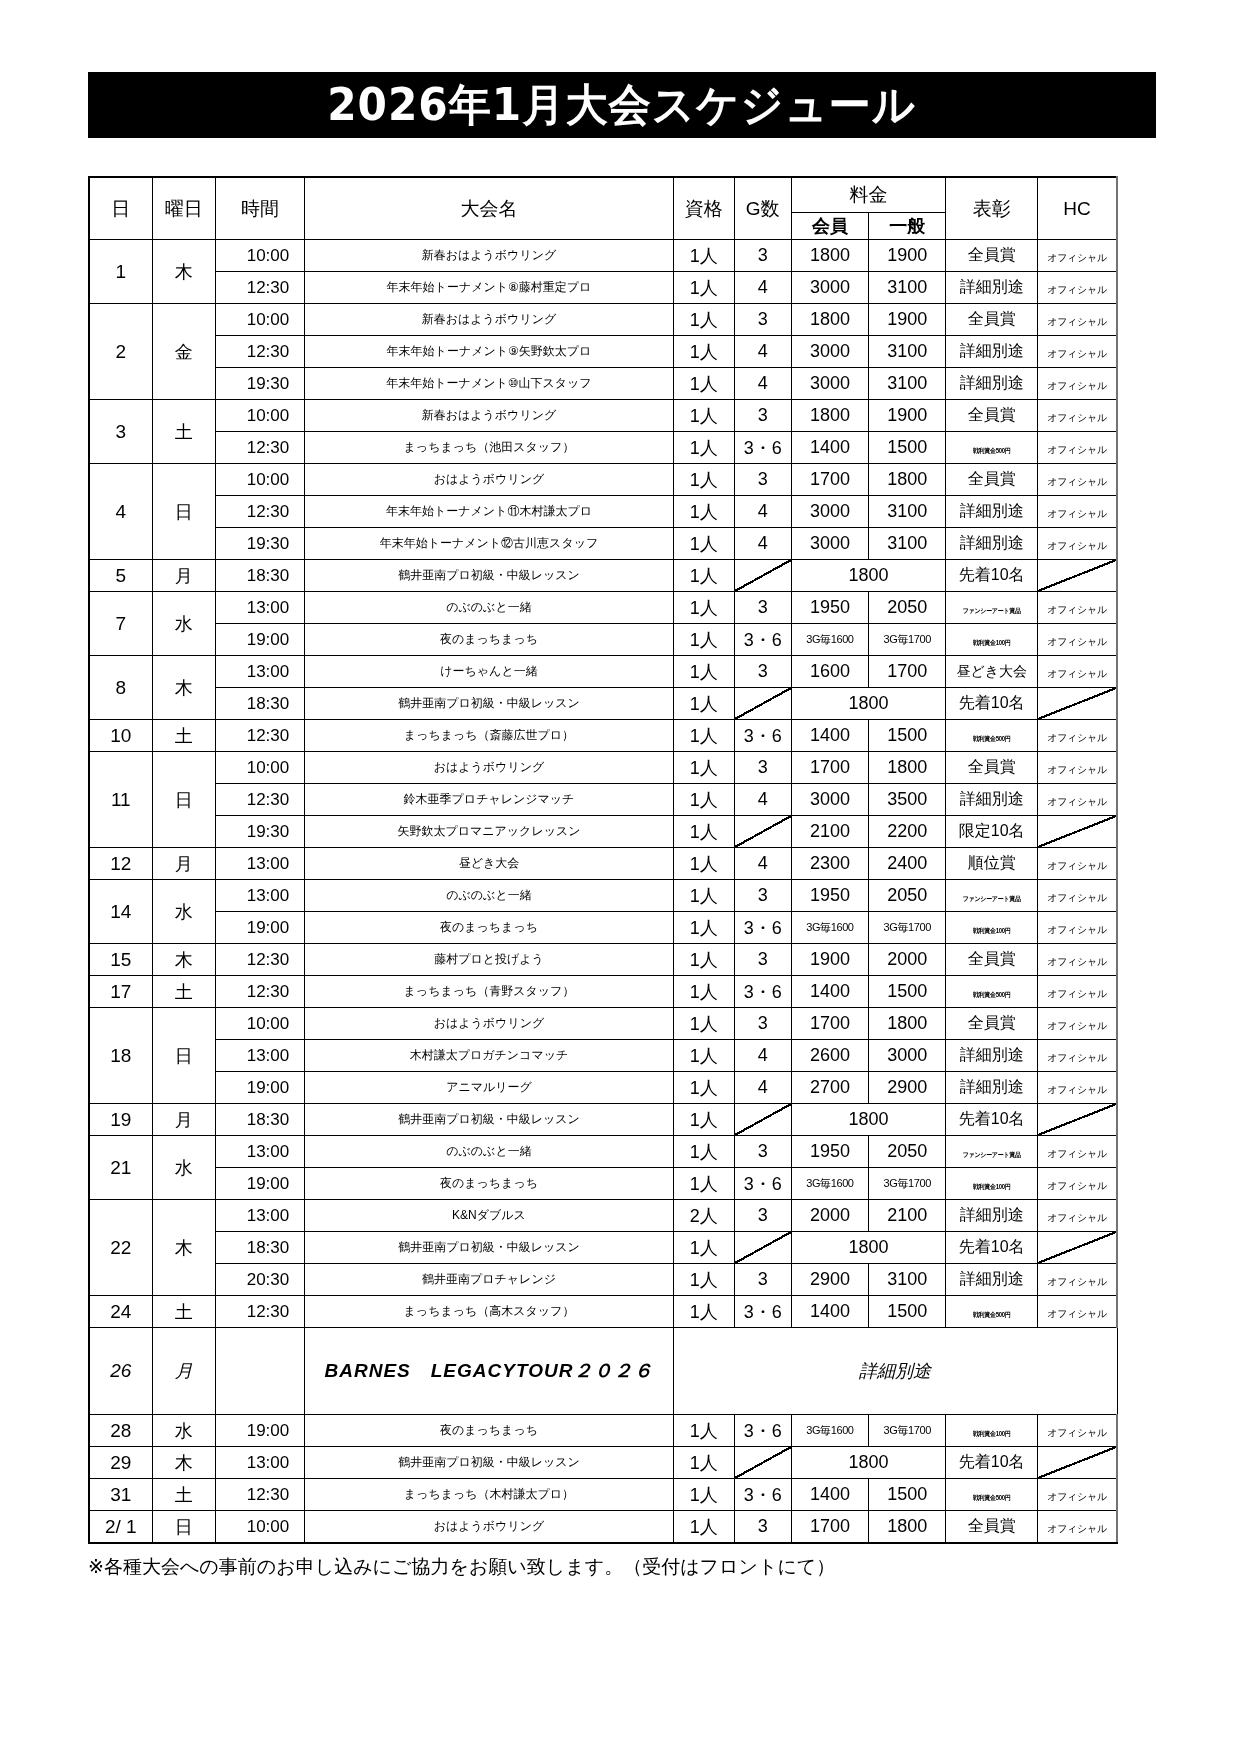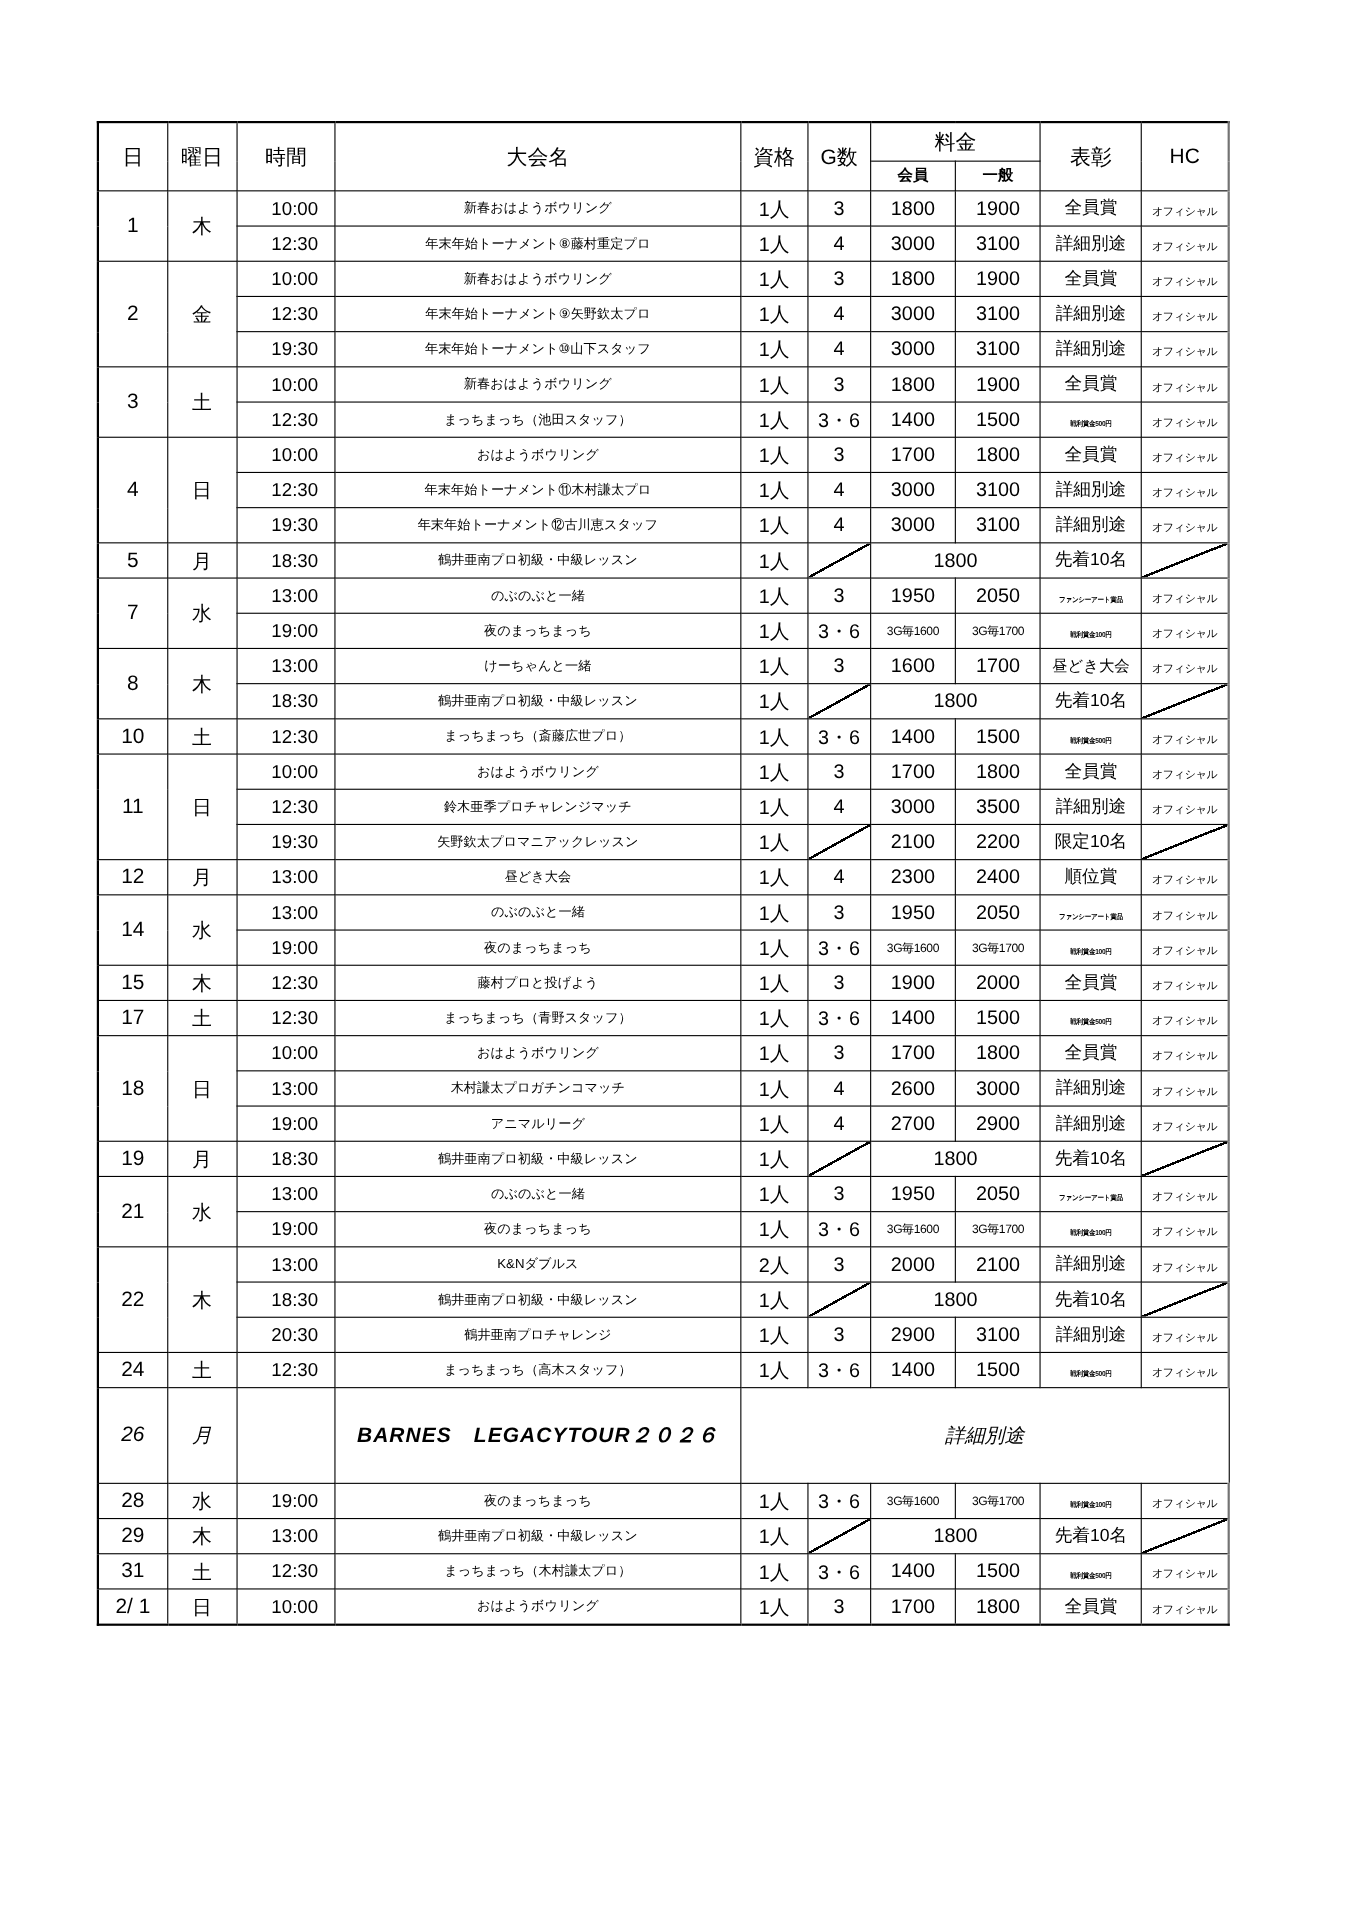--- a/index.html
+++ b/index.html
@@ -58,21 +58,21 @@
     height:31px;
     overflow:hidden;
     white-space:nowrap;
     font-weight:normal;
   }
   thead th{
     font-size:19px;
     height:34px;
   }
   .sub-head{
-    font-size:14px;
+    font-size:18px;
     font-weight:bold;
     height:26px;
   }
 
   .tname{font-size:12px;}
   .tname.en{font-weight:bold;letter-spacing:1px;font-size:19px;}
   .tnum{font-size:18px;}
   .ttime{font-size:17px;padding-left:16px;}
   .tday{font-size:19px;}
   .tdow{font-size:18px;}
@@ -121,20 +121,23 @@
     margin-top:10px;
     font-size:19px;
     letter-spacing:0px;
   }
 </style>
 </head>
 <body>
 
 <div class="page">
 
+  <div class="banner">
+    <div class="banner-text">2026年1月大会スケジュール</div>
+  </div>
 
   <table>
     <colgroup>
       <col class="c-day">
         <col class="c-dow">
         <col class="c-time">
         <col class="c-name">
       <col class="c-qual">
         <col class="c-games">
         <col class="c-member">
@@ -582,13 +585,14 @@
           <td class="tnum thick-bottom">1人</td>
           <td class="tnum thick-bottom">3</td>
           <td class="tnum thick-bottom">1700</td>
           <td class="tnum thick-bottom">1800</td>
           <td class="award-md thick-bottom">全員賞</td>
           <td class="thick-right thick-bottom"><span class="hc-text">オフィシャル</span></td>
         </tr>
       </tbody>
   </table>
 
+  <div class="footer-note">※各種大会への事前のお申し込みにご協力をお願い致します。（受付はフロントにて）</div>
 </div>
 
 </body></html>

